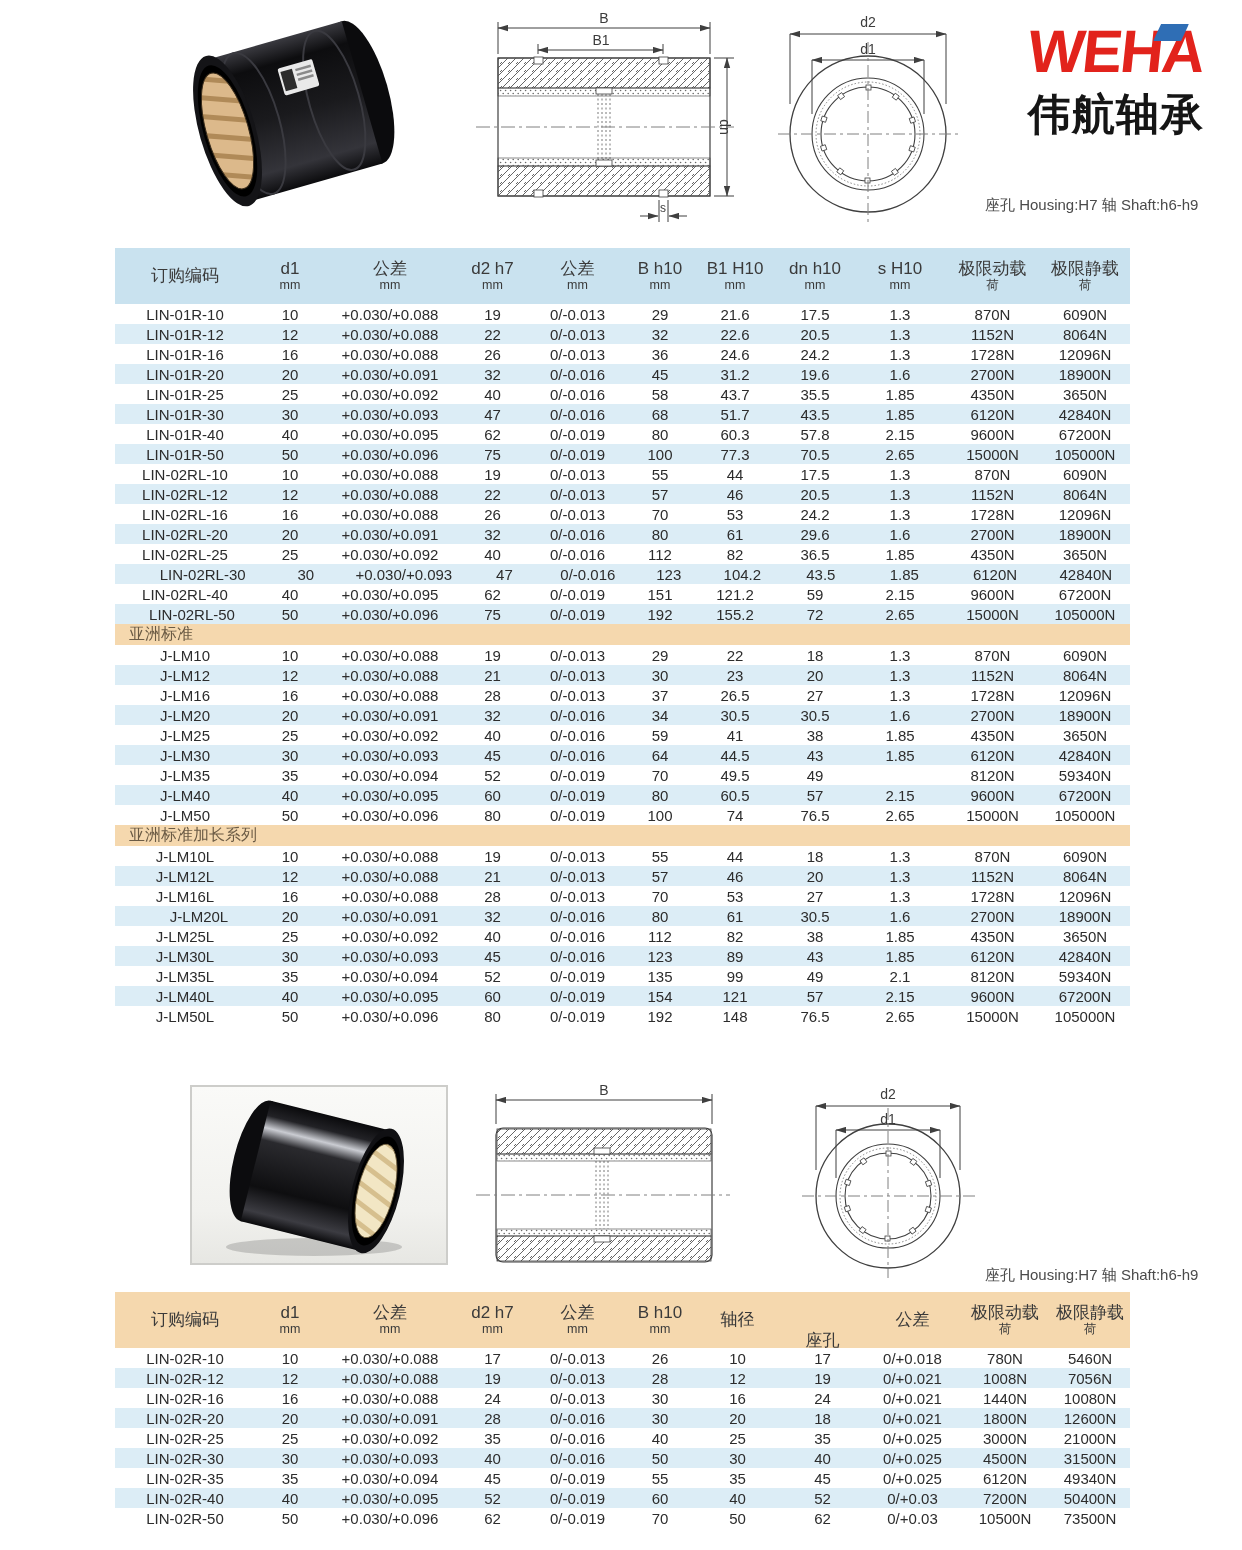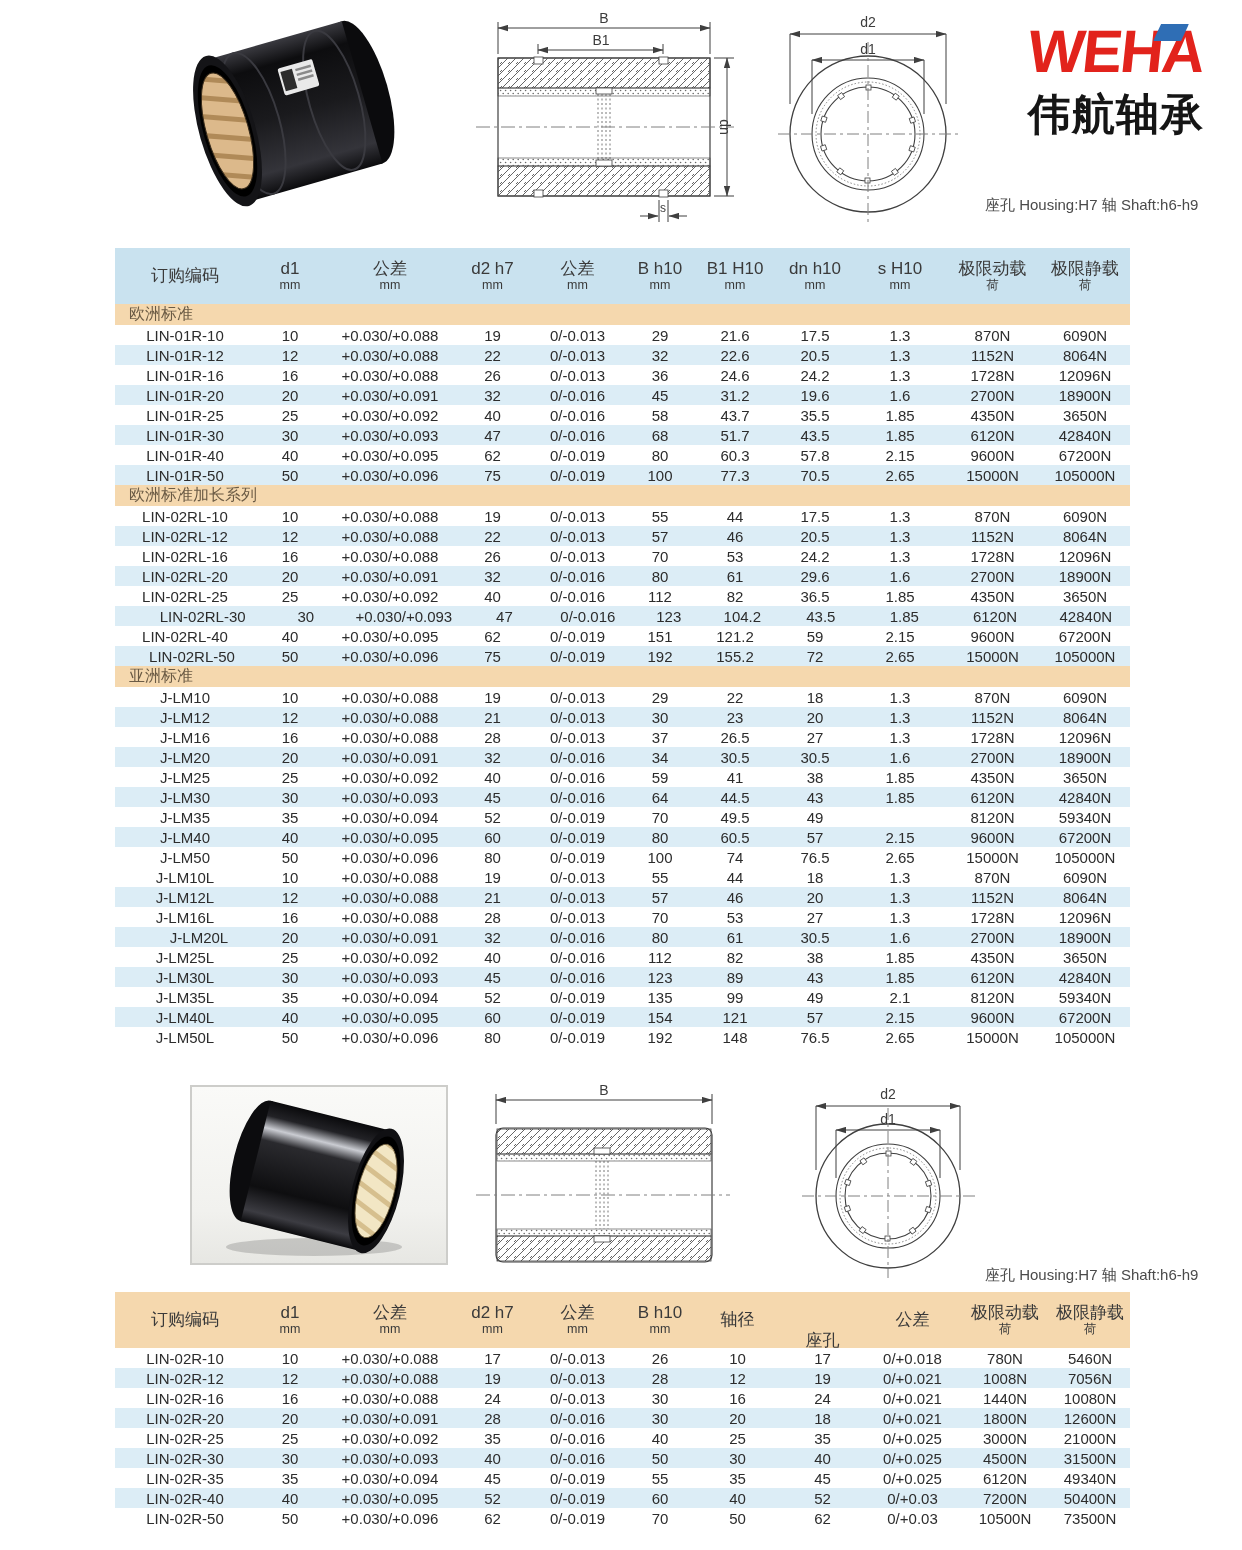--- a/index.html
+++ b/index.html
@@ -230,21 +230,20 @@
         </div>
         <div class="th" style="width: 95px;">
           <span class="l1">极限动载</span>
           <span class="l2">荷</span>
         </div>
         <div class="th" style="width: 90px;">
           <span class="l1">极限静载</span>
           <span class="l2">荷</span>
         </div>
       </div>
-      <div class="section-band">欧洲标准</div>
       <div class="trow">
         <div class="td" style="width: 140px;">LIN-01R-10</div>
         <div class="td" style="width: 70px;">10</div>
         <div class="td" style="width: 130px;">+0.030/+0.088</div>
         <div class="td" style="width: 75px;">19</div>
         <div class="td" style="width: 95px;">0/-0.013</div>
         <div class="td" style="width: 70px;">29</div>
         <div class="td" style="width: 80px;">21.6</div>
         <div class="td" style="width: 80px;">17.5</div>
         <div class="td" style="width: 90px;">1.3</div>
@@ -335,21 +334,20 @@
         <div class="td" style="width: 130px;">+0.030/+0.096</div>
         <div class="td" style="width: 75px;">75</div>
         <div class="td" style="width: 95px;">0/-0.019</div>
         <div class="td" style="width: 70px;">100</div>
         <div class="td" style="width: 80px;">77.3</div>
         <div class="td" style="width: 80px;">70.5</div>
         <div class="td" style="width: 90px;">2.65</div>
         <div class="td" style="width: 95px;">15000N</div>
         <div class="td" style="width: 90px;">105000N</div>
       </div>
-      <div class="section-band">欧洲标准加长系列</div>
       <div class="trow">
         <div class="td" style="width: 140px;">LIN-02RL-10</div>
         <div class="td" style="width: 70px;">10</div>
         <div class="td" style="width: 130px;">+0.030/+0.088</div>
         <div class="td" style="width: 75px;">19</div>
         <div class="td" style="width: 95px;">0/-0.013</div>
         <div class="td" style="width: 70px;">55</div>
         <div class="td" style="width: 80px;">44</div>
         <div class="td" style="width: 80px;">17.5</div>
         <div class="td" style="width: 90px;">1.3</div>
@@ -558,20 +556,21 @@
         <div class="td" style="width: 130px;">+0.030/+0.096</div>
         <div class="td" style="width: 75px;">80</div>
         <div class="td" style="width: 95px;">0/-0.019</div>
         <div class="td" style="width: 70px;">100</div>
         <div class="td" style="width: 80px;">74</div>
         <div class="td" style="width: 80px;">76.5</div>
         <div class="td" style="width: 90px;">2.65</div>
         <div class="td" style="width: 95px;">15000N</div>
         <div class="td" style="width: 90px;">105000N</div>
       </div>
+      <div class="section-band">亚洲标准加长系列</div>
       <div class="trow">
         <div class="td" style="width: 140px;">J-LM10L</div>
         <div class="td" style="width: 70px;">10</div>
         <div class="td" style="width: 130px;">+0.030/+0.088</div>
         <div class="td" style="width: 75px;">19</div>
         <div class="td" style="width: 95px;">0/-0.013</div>
         <div class="td" style="width: 70px;">55</div>
         <div class="td" style="width: 80px;">44</div>
         <div class="td" style="width: 80px;">18</div>
         <div class="td" style="width: 90px;">1.3</div>

